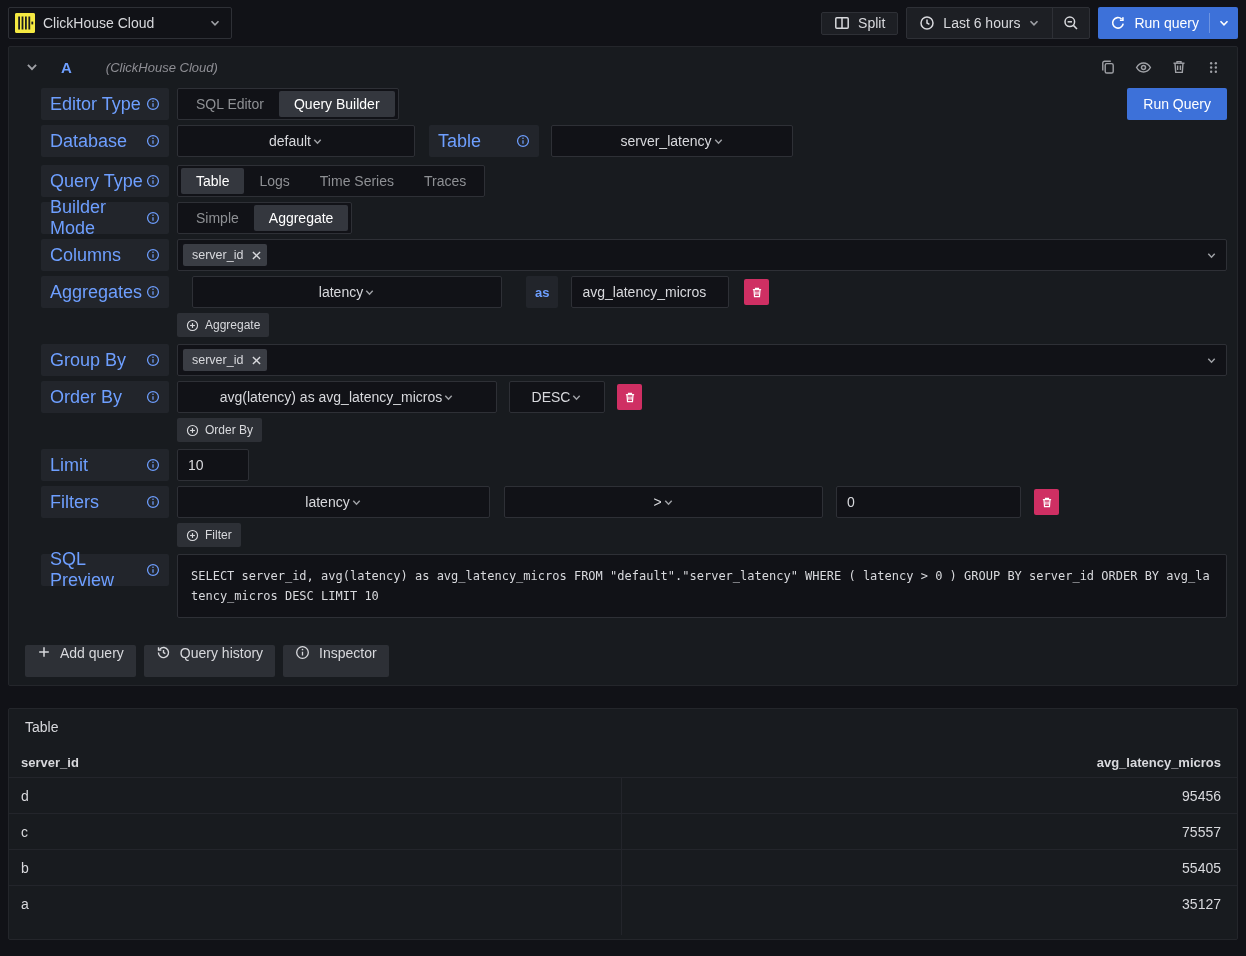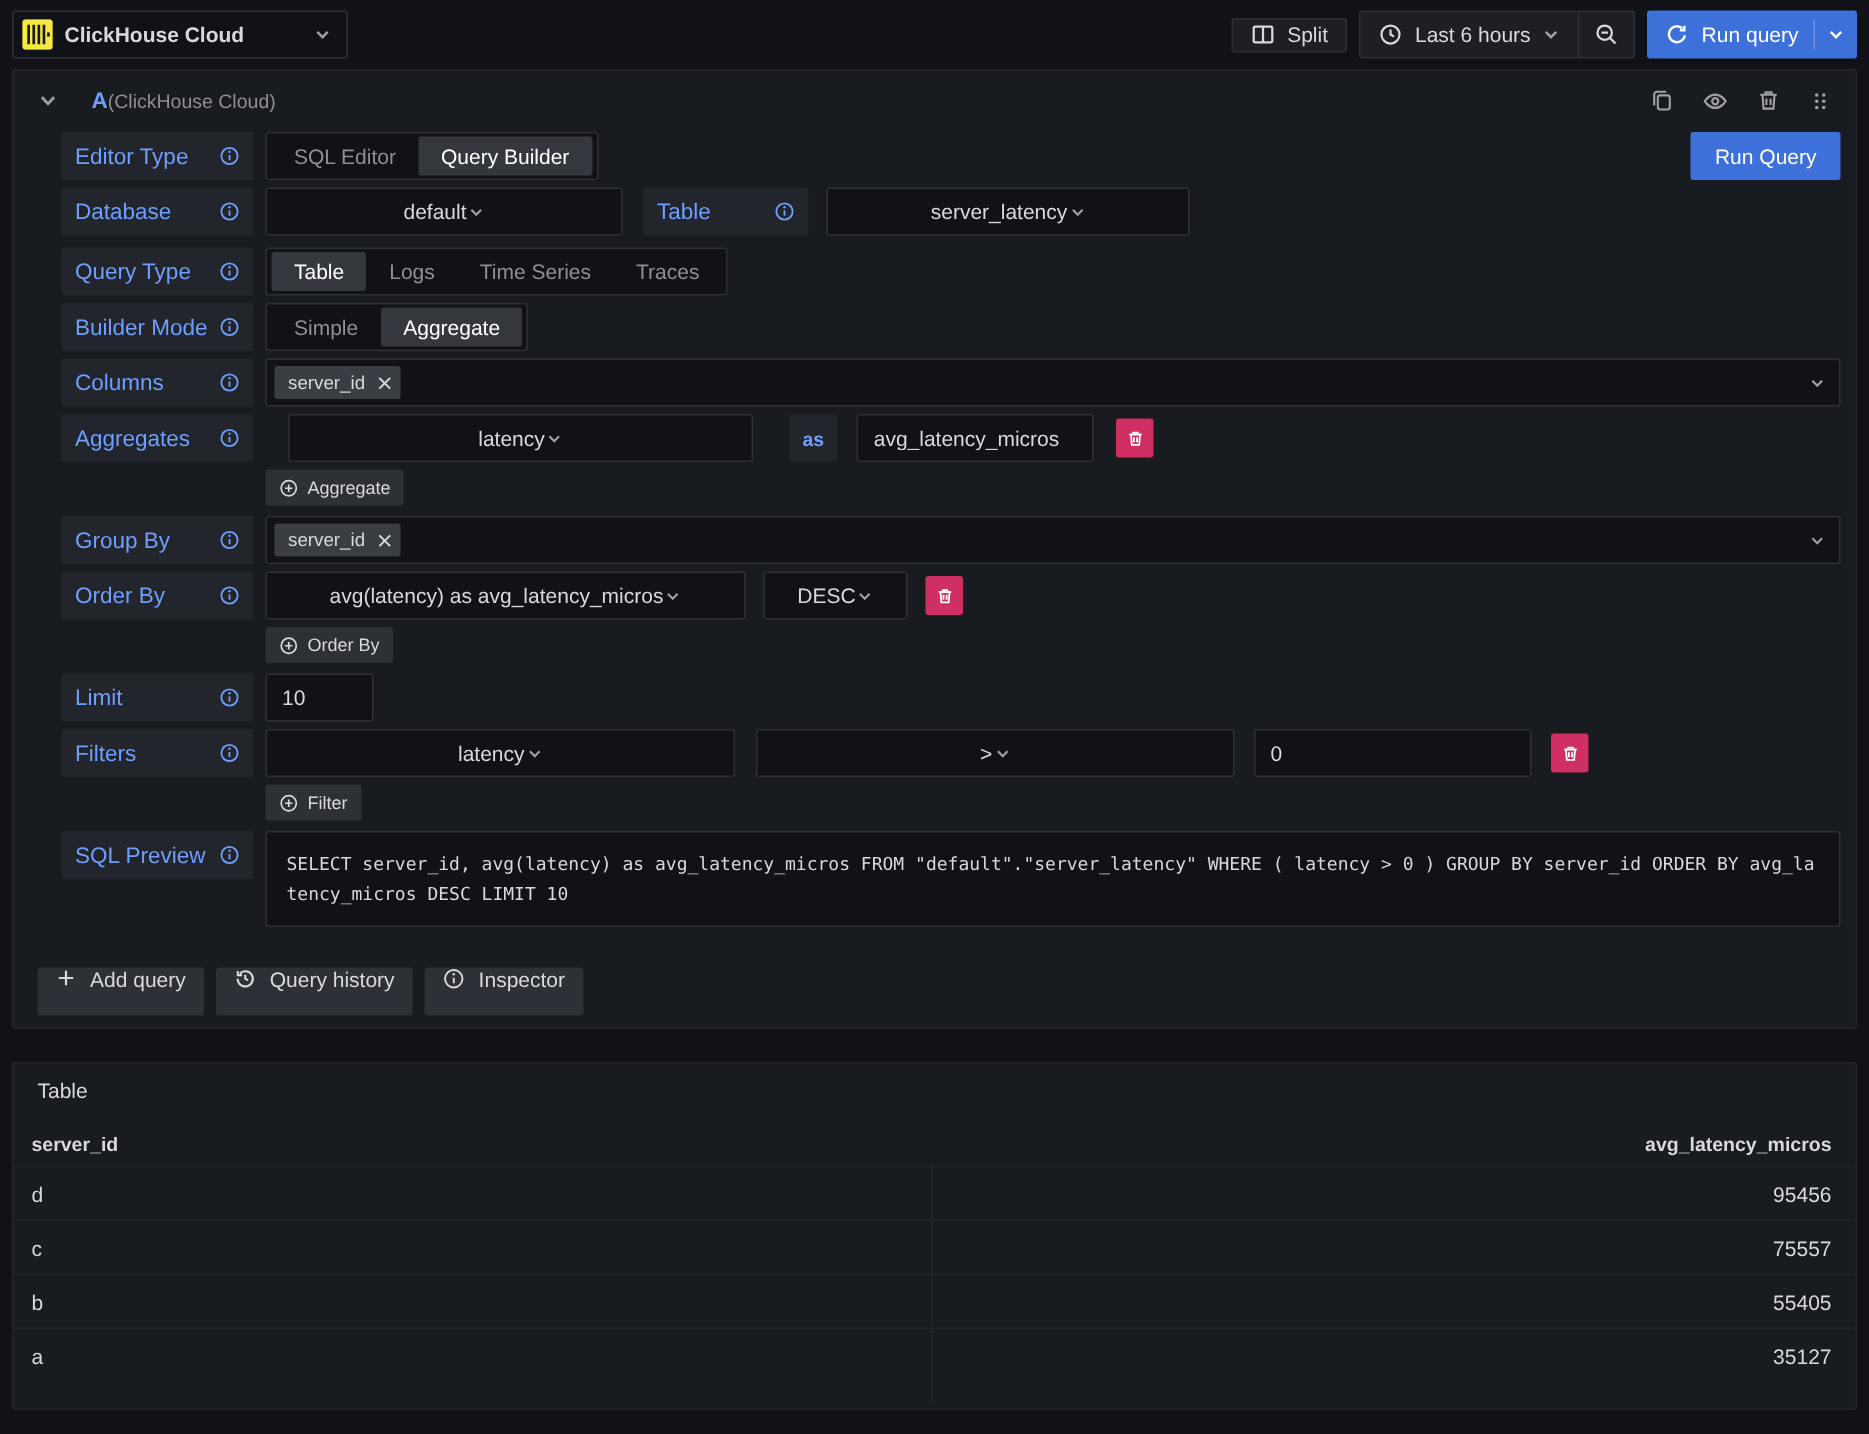--- a/index.html
+++ b/index.html
@@ -24,48 +24,48 @@
     color:var(--text);
     font-family:"Liberation Sans",sans-serif;
     font-size:13px;
   }
   svg{display:block}
 
   
   .topbar{display:flex;justify-content:space-between;align-items:center;padding:7px 8px;height:46px}
   .ds-picker{display:flex;align-items:center;gap:8px;width:224px;height:32px;
     border:1px solid var(--border);border-radius:2px;background:var(--page-bg);padding:0 10px 0 6px;cursor:pointer}
-  .ds-picker .name{flex:1;font-weight:700;font-size:14px;color:var(--text-bright)}
+  .ds-picker .name{flex:1;font-weight:400;font-size:14px;color:var(--text-bright)}
   .ch-logo{width:20px;height:20px;border-radius:2px;background:var(--clickhouse-yellow);display:flex;align-items:center;justify-content:center}
   .tb-right{display:flex;align-items:center;gap:8px}
   .btn{display:inline-flex;align-items:center;gap:8px;height:23px;padding:0 12px;
     border:1px solid var(--border);border-radius:2px;background:#1D1F24;
     color:var(--text-bright);font-weight:500;font-size:14px;cursor:pointer;font-family:inherit}
   .btn-group{display:flex;align-items:stretch;border:1px solid var(--border);border-radius:2px;background:#1D1F24;height:32px}
   .btn-group .btn{border:none;background:transparent;height:30px}
   .btn-group .divider{width:1px;background:var(--border)}
   .btn-blue{display:inline-flex;align-items:center;height:32px;background:var(--accent-blue);
     border:none;border-radius:2px;color:#fff;font-weight:500;font-size:14px;cursor:pointer;font-family:inherit;padding:0}
   .btn-blue .main{display:inline-flex;align-items:center;gap:8px;padding:0 10px 0 12px}
   .btn-blue .chev-part{display:inline-flex;align-items:center;padding:0 8px;height:20px;border-left:1px solid rgba(255,255,255,.25)}
 
   
   .card{margin:0 8px;background:var(--panel-bg);border:1px solid var(--border-soft);border-radius:2px}
   .card-head{display:flex;align-items:center;height:40px;padding:0 16px;color:var(--text-dim)}
   .ref-id{color:var(--label-blue);font-weight:700;font-size:15px;margin-left:22px}
-  .ds-hint{color:#8E8E94;font-size:13px;}
+  .ds-hint{color:#8E8E94;font-style:italic;font-size:13px;margin-left:34px}
   .head-icons{margin-left:auto;display:flex;align-items:center;gap:19px;color:var(--text-dim)}
   .head-icons .hicon{cursor:pointer;display:flex}
 
   .card-body{padding:1px 10px 0 32px}
   .qrow{display:flex;align-items:center;margin-bottom:5px}
   .qrow.top{align-items:flex-start}
   .qrow.sp{margin-bottom:8px}
   .lbl{display:flex;align-items:center;justify-content:space-between;width:128px;min-width:128px;height:32px;
-    background:#22252B;border-radius:2px;padding:0 9px;color:var(--label-blue);font-size:15px;font-weight:500;margin-right:8px}
+    background:#22252B;border-radius:2px;padding:0 9px;color:var(--label-blue);font-size:18px;font-weight:500;margin-right:8px}
   .lbl .info{color:var(--label-blue);cursor:pointer;display:flex}
   .lbl.w110{width:110px;min-width:110px}
   .ctrl{background:var(--page-bg);border:1px solid var(--border);border-radius:2px;height:32px;
     display:flex;align-items:center;padding:0 10px;color:var(--text-bright);font-size:14px}
   .sel{justify-content:center;gap:1px;cursor:pointer}
   .sel .chev{color:var(--text-dim)}
   .multisel{flex:1;justify-content:space-between;padding:0 9px 0 5px;cursor:pointer}
   .chip{display:inline-flex;align-items:center;gap:7px;background:#3A3D44;border-radius:2px;height:22px;
     padding:0 4px 0 9px;color:var(--text-bright);font-size:12.5px}
   .chip .x{cursor:pointer;color:var(--text-bright);display:flex;padding:2px}

